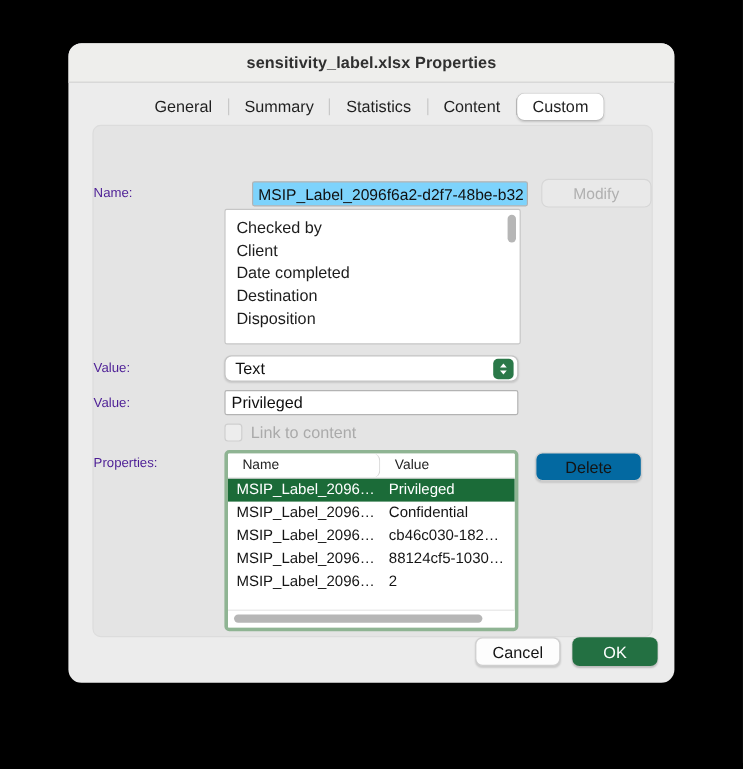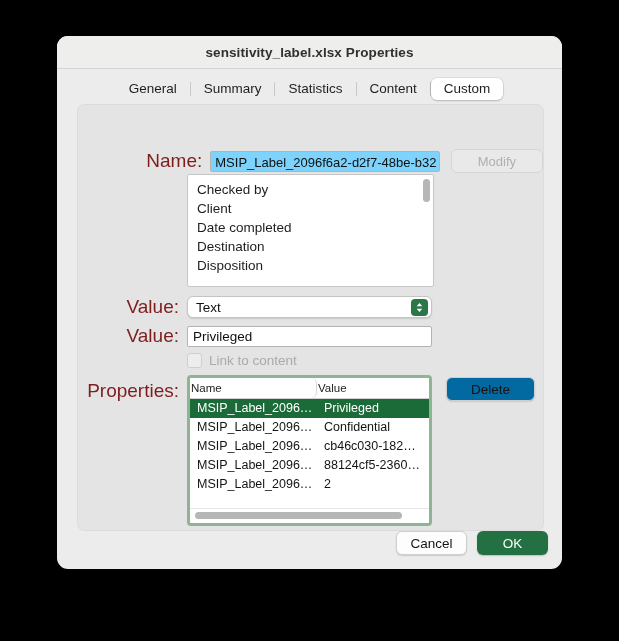--- a/index.html
+++ b/index.html
@@ -79,23 +79,22 @@
     border: 0.5px solid #dcdcdc;
   }
 
   .row {
     position: absolute;
     display: flex;
     align-items: center;
   }
 
   .flabel {
-    font-size: 19px;
-    color: #7f1d1d;
-    text-align: right;
+    font-size: 11px;
+    color: #4c1d95;
   }
 
   
   .row-name { left: 0px; top: 44px; width: 465px; }
   .row-name .flabel { width: 128px; }
   .name-input {
     margin-left: 8px;
     width: 236px;
     height: 21px;
     background: #7dd3fc;
@@ -247,21 +246,21 @@
   .pt-head {
     display: flex;
     height: 20px;
     border-bottom: 1px solid #d0d0d0;
     background: #ffffff;
   }
   .pt-head div {
     font-size: 11.5px;
     color: #222222;
     line-height: 20px;
-    padding-left: 1px;
+    padding-left: 12px;
     box-sizing: border-box;
     border-radius: 6px;
   }
   .pt-col-name { width: 127px; border-right: 1px solid #d7d7d7; }
   .pt-col-value { flex: 1; }
 
   .pt-row {
     display: flex;
     height: 19px;
   }
@@ -430,21 +429,21 @@
       <div class="pt-row">
         <div class="pt-cell c1">MSIP_Label_2096…</div>
         <div class="pt-cell c2">Confidential</div>
       </div>
       <div class="pt-row">
         <div class="pt-cell c1">MSIP_Label_2096…</div>
         <div class="pt-cell c2">cb46c030-182…</div>
       </div>
       <div class="pt-row">
         <div class="pt-cell c1">MSIP_Label_2096…</div>
-        <div class="pt-cell c2">88124cf5-2360…</div>
+        <div class="pt-cell c2">88124cf5-1030…</div>
       </div>
       <div class="pt-row">
         <div class="pt-cell c1">MSIP_Label_2096…</div>
         <div class="pt-cell c2">2</div>
       </div>
 
       <div class="hscroll-track">
         <div class="hthumb"></div>
       </div>
     </div>

